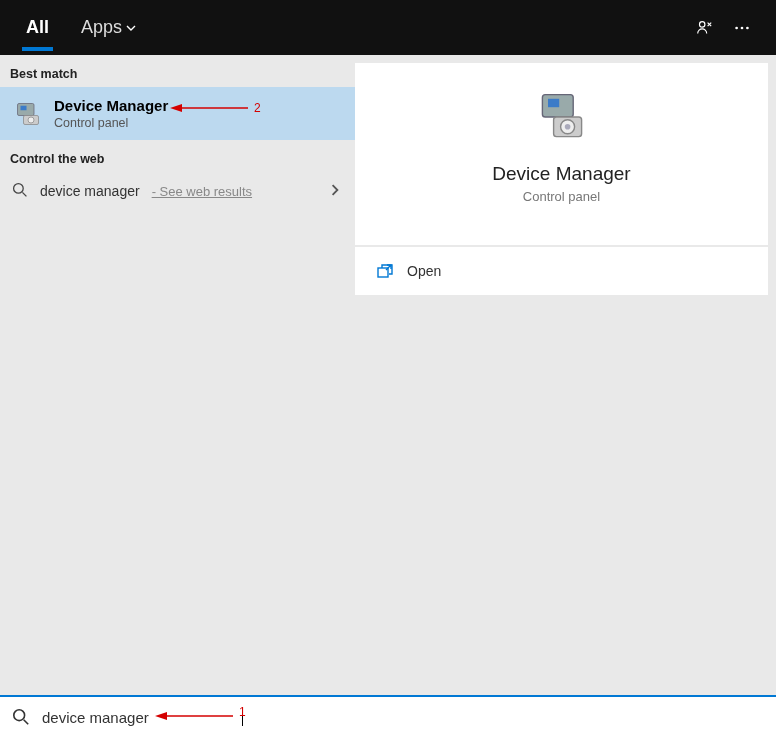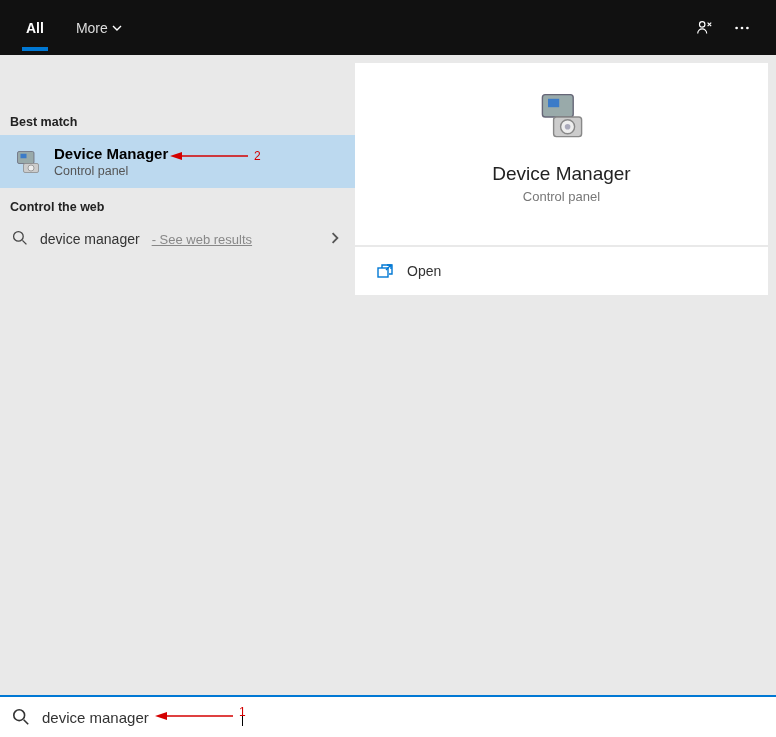--- a/index.html
+++ b/index.html
@@ -2,30 +2,30 @@
 <html><head>
 <meta charset="utf-8">
 <style>
   * { box-sizing: border-box; margin: 0; padding: 0; font-family: "Segoe UI", Tahoma, sans-serif; }
   html, body { width: 776px; height: 737px; background: #f0f0f0; overflow: hidden; }
   .root { width: 776px; height: 737px; display: flex; flex-direction: column; }
 
   
   .header { height: 55px; background: #111; display: flex; align-items: center; padding: 0 10px; position: relative; }
   .tabs { display: flex; height: 100%; align-items: stretch; }
-  .tab { color: #ddd; font-size: 14px; padding: 12px 16px; display: flex; align-items: center; cursor: pointer; position: relative; }
+  .tab { color: #ddd; font-size: 18px; padding: 12px 16px; display: flex; align-items: center; cursor: pointer; position: relative; }
   .tab.active { color: #fff; font-weight: 600; }
   .tab.active::after { content:""; position: absolute; left: 12px; right: 12px; bottom: 4px; height: 4px; background: #0078d4; }
   .tab .chev { margin-left: 4px; }
   .header-right { margin-left: auto; display: flex; align-items: center; gap: 18px; padding-right: 14px; }
   .hicon { color: #fff; width: 20px; height: 20px; display: flex; align-items: center; justify-content: center; }
 
   
   .body { flex: 1; display: flex; background: #e9e9e9; }
-  .left { width: 355px; background: #e9e9e9; display: flex; flex-direction: column; margin-top: 48px; }
+  .left { width: 355px; background: #e9e9e9; display: flex; flex-direction: column; }
   .right { flex: 1; background: #e9e9e9; padding: 8px 8px 8px 0; }
 
   
   .section-label { font-size: 12.5px; font-weight: 600; color: #222; padding: 12px 10px 6px 10px; }
   .best-match { background: #bcd9ef; display: flex; align-items: center; padding: 10px 12px; gap: 10px; position: relative; }
   .bm-icon { width: 32px; height: 32px; display: flex; align-items: center; justify-content: center; }
   .bm-text .title { font-size: 15px; font-weight: 600; color: #000; }
   .bm-text .sub { font-size: 12.5px; color: #555; margin-top: 2px; }
   .arrow-2 { position: absolute; left: 170px; top: 14px; display:flex; align-items:center; }
   .arrow-2 svg { width: 80px; height: 12px; }
@@ -57,21 +57,21 @@
 </style>
 </head>
 <body>
 
 <div class="root">
 
   <div class="header">
     <div class="tabs">
       <div class="tab active">All</div>
       <div class="tab">
-        <span>More</span>
+        <span>Apps</span>
         <span class="chev">
           <svg width="10" height="10" viewBox="0 0 10 10">
               <path d="M1 3 L5 7 L9 3" stroke="#fff" stroke-width="1.4" fill="none"></path>
             </svg>
         </span>
       </div>
     </div>
     <div class="header-right">
       <div class="hicon">
         <svg width="18" height="18" viewBox="0 0 20 20" fill="none" stroke="#fff" stroke-width="1.3">

